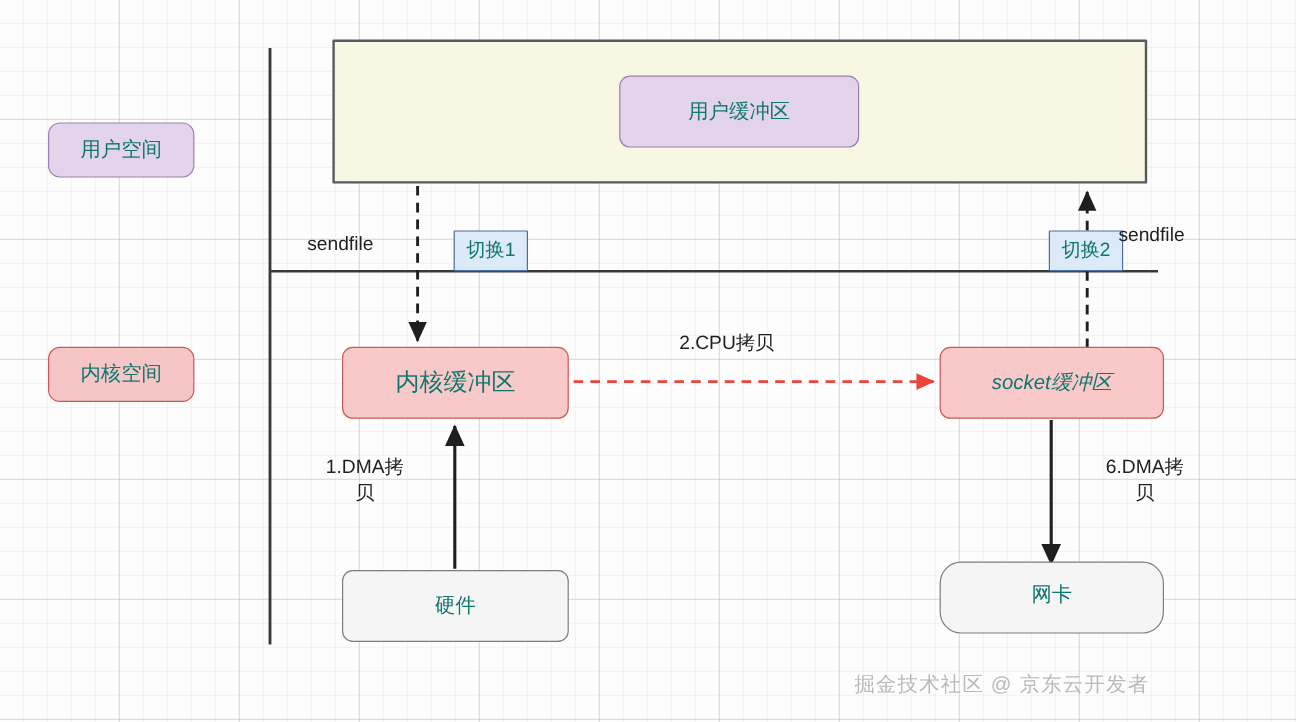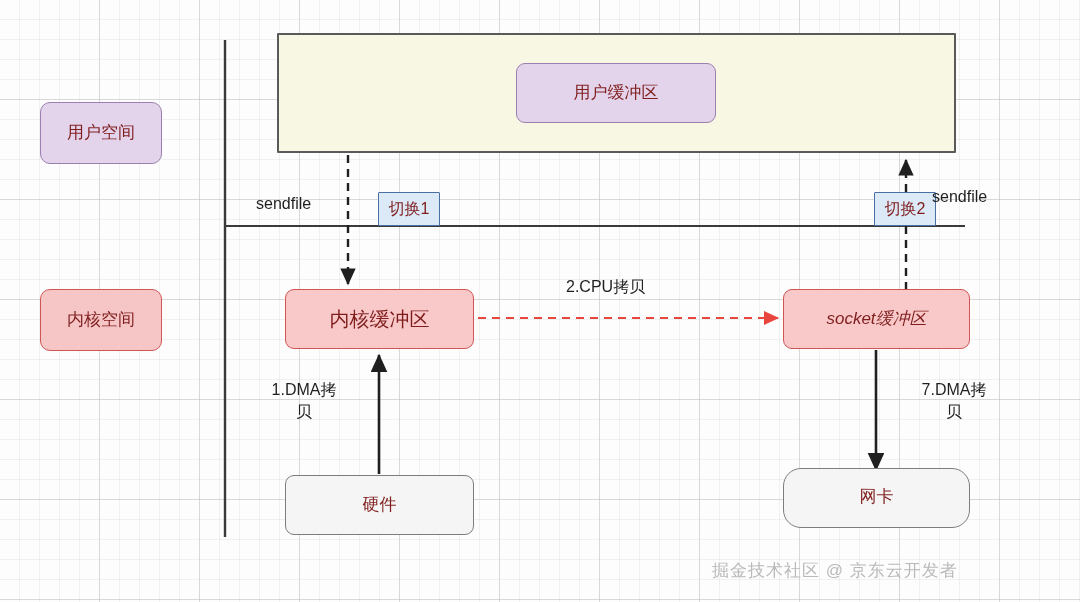--- a/index.html
+++ b/index.html
@@ -23,28 +23,28 @@
     font-family: "Liberation Sans", "DejaVu Sans", sans-serif;
   }
 
   .node {
     position: absolute;
     box-sizing: border-box;
     display: flex;
     align-items: center;
     justify-content: center;
     text-align: center;
-    color: #7f1d1d;
+    color: #0f766e;
     line-height: 1.25;
   }
 
   
   .lane-pill {
     width: 122px;
-    height: 62px;
+    height: 46px;
     border-radius: 10px;
     font-size: 17px;
     border: 1.6px solid;
   }
   .lane-user   { left: 40px;  top: 102px; background: #e3d4ec; border-color: #9b7fb0; }
   .lane-kernel { left: 40px;  top: 289px; background: #f6c6c6; border-color: #d05656; }
   .lane-hw     { left: 40px;  top: 474px; background: #f4f4f4; border-color: #8c8c8c; }
 
   
   .userspace-box {
@@ -194,18 +194,18 @@
 
   <div class="txt txt-sendfile-left">sendfile</div>
 
   <div class="txt txt-sendfile-right">sendfile</div>
 
   <div class="txt txt-cpu">2.CPU拷贝</div>
 
   <div class="txt txt-dma1">1.DMA拷
 贝</div>
 
-  <div class="txt txt-dma3">7.DMA拷
+  <div class="txt txt-dma3">6.DMA拷
 贝</div>
 
   <div class="watermark">掘金技术社区 @ 京东云开发者</div>
 
 </div>
 
 </body></html>

